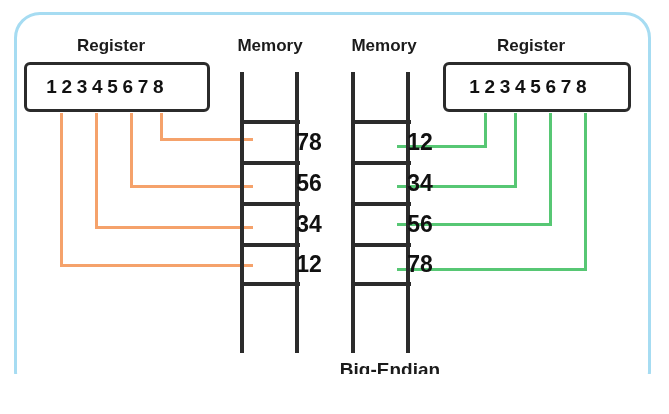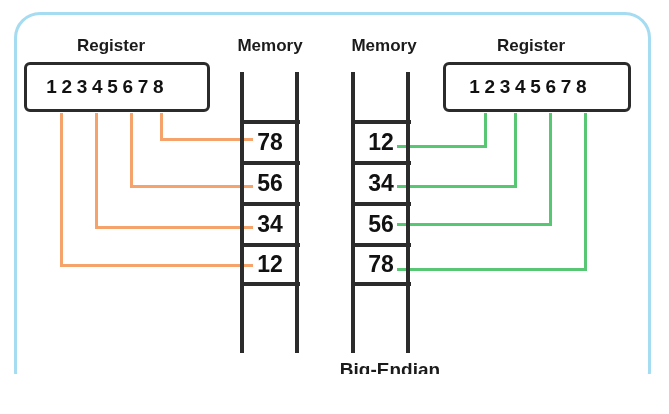--- a/index.html
+++ b/index.html
@@ -101,20 +101,21 @@
     position: absolute;
     width: 52px;
     height: 37px;
     line-height: 37px;
     text-align: center;
     font-size: 23px;
     font-weight: bold;
     color: #111111;
     z-index: 3;
     background: transparent;
+    margin-left: 39px;
   }
   .cellval.l { left: 244px; }
   .cellval.r { left: 355px; }
   .cell-row0 { top: 124px; }
   .cell-row1 { top: 165px; }
   .cell-row2 { top: 206px; }
   .cell-row3 { top: 246px; }
 
   .conn {
     position: absolute;

